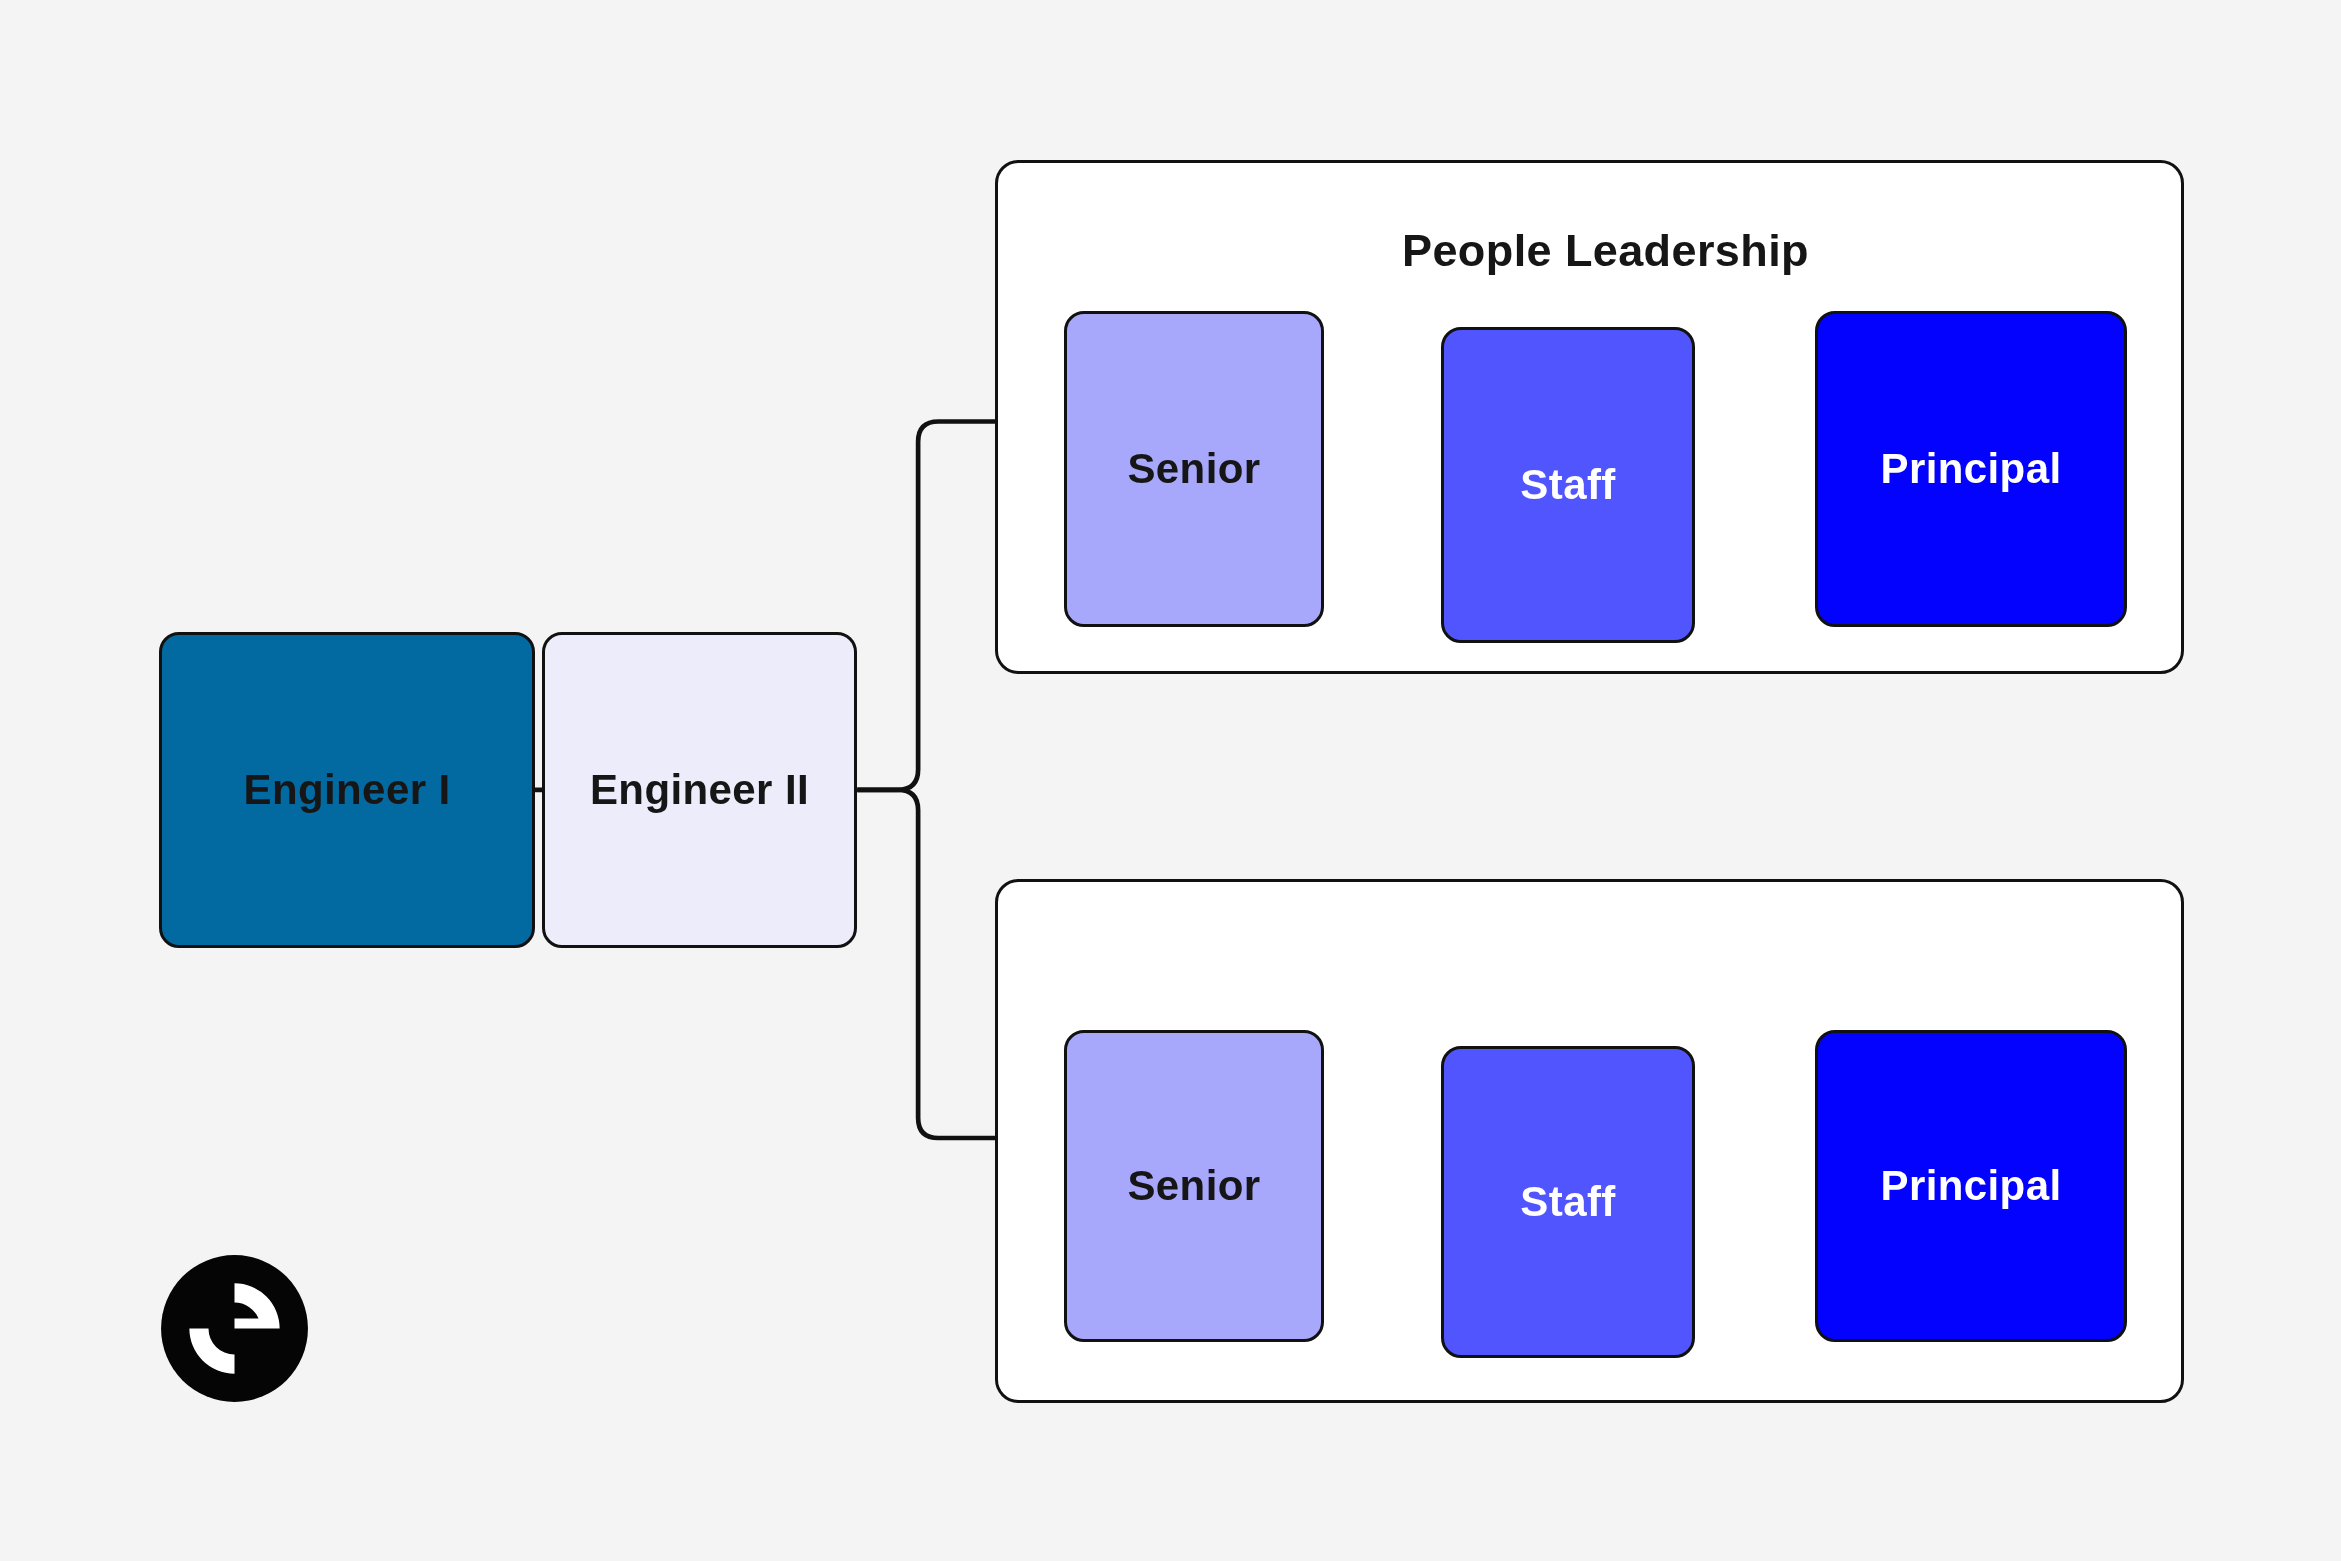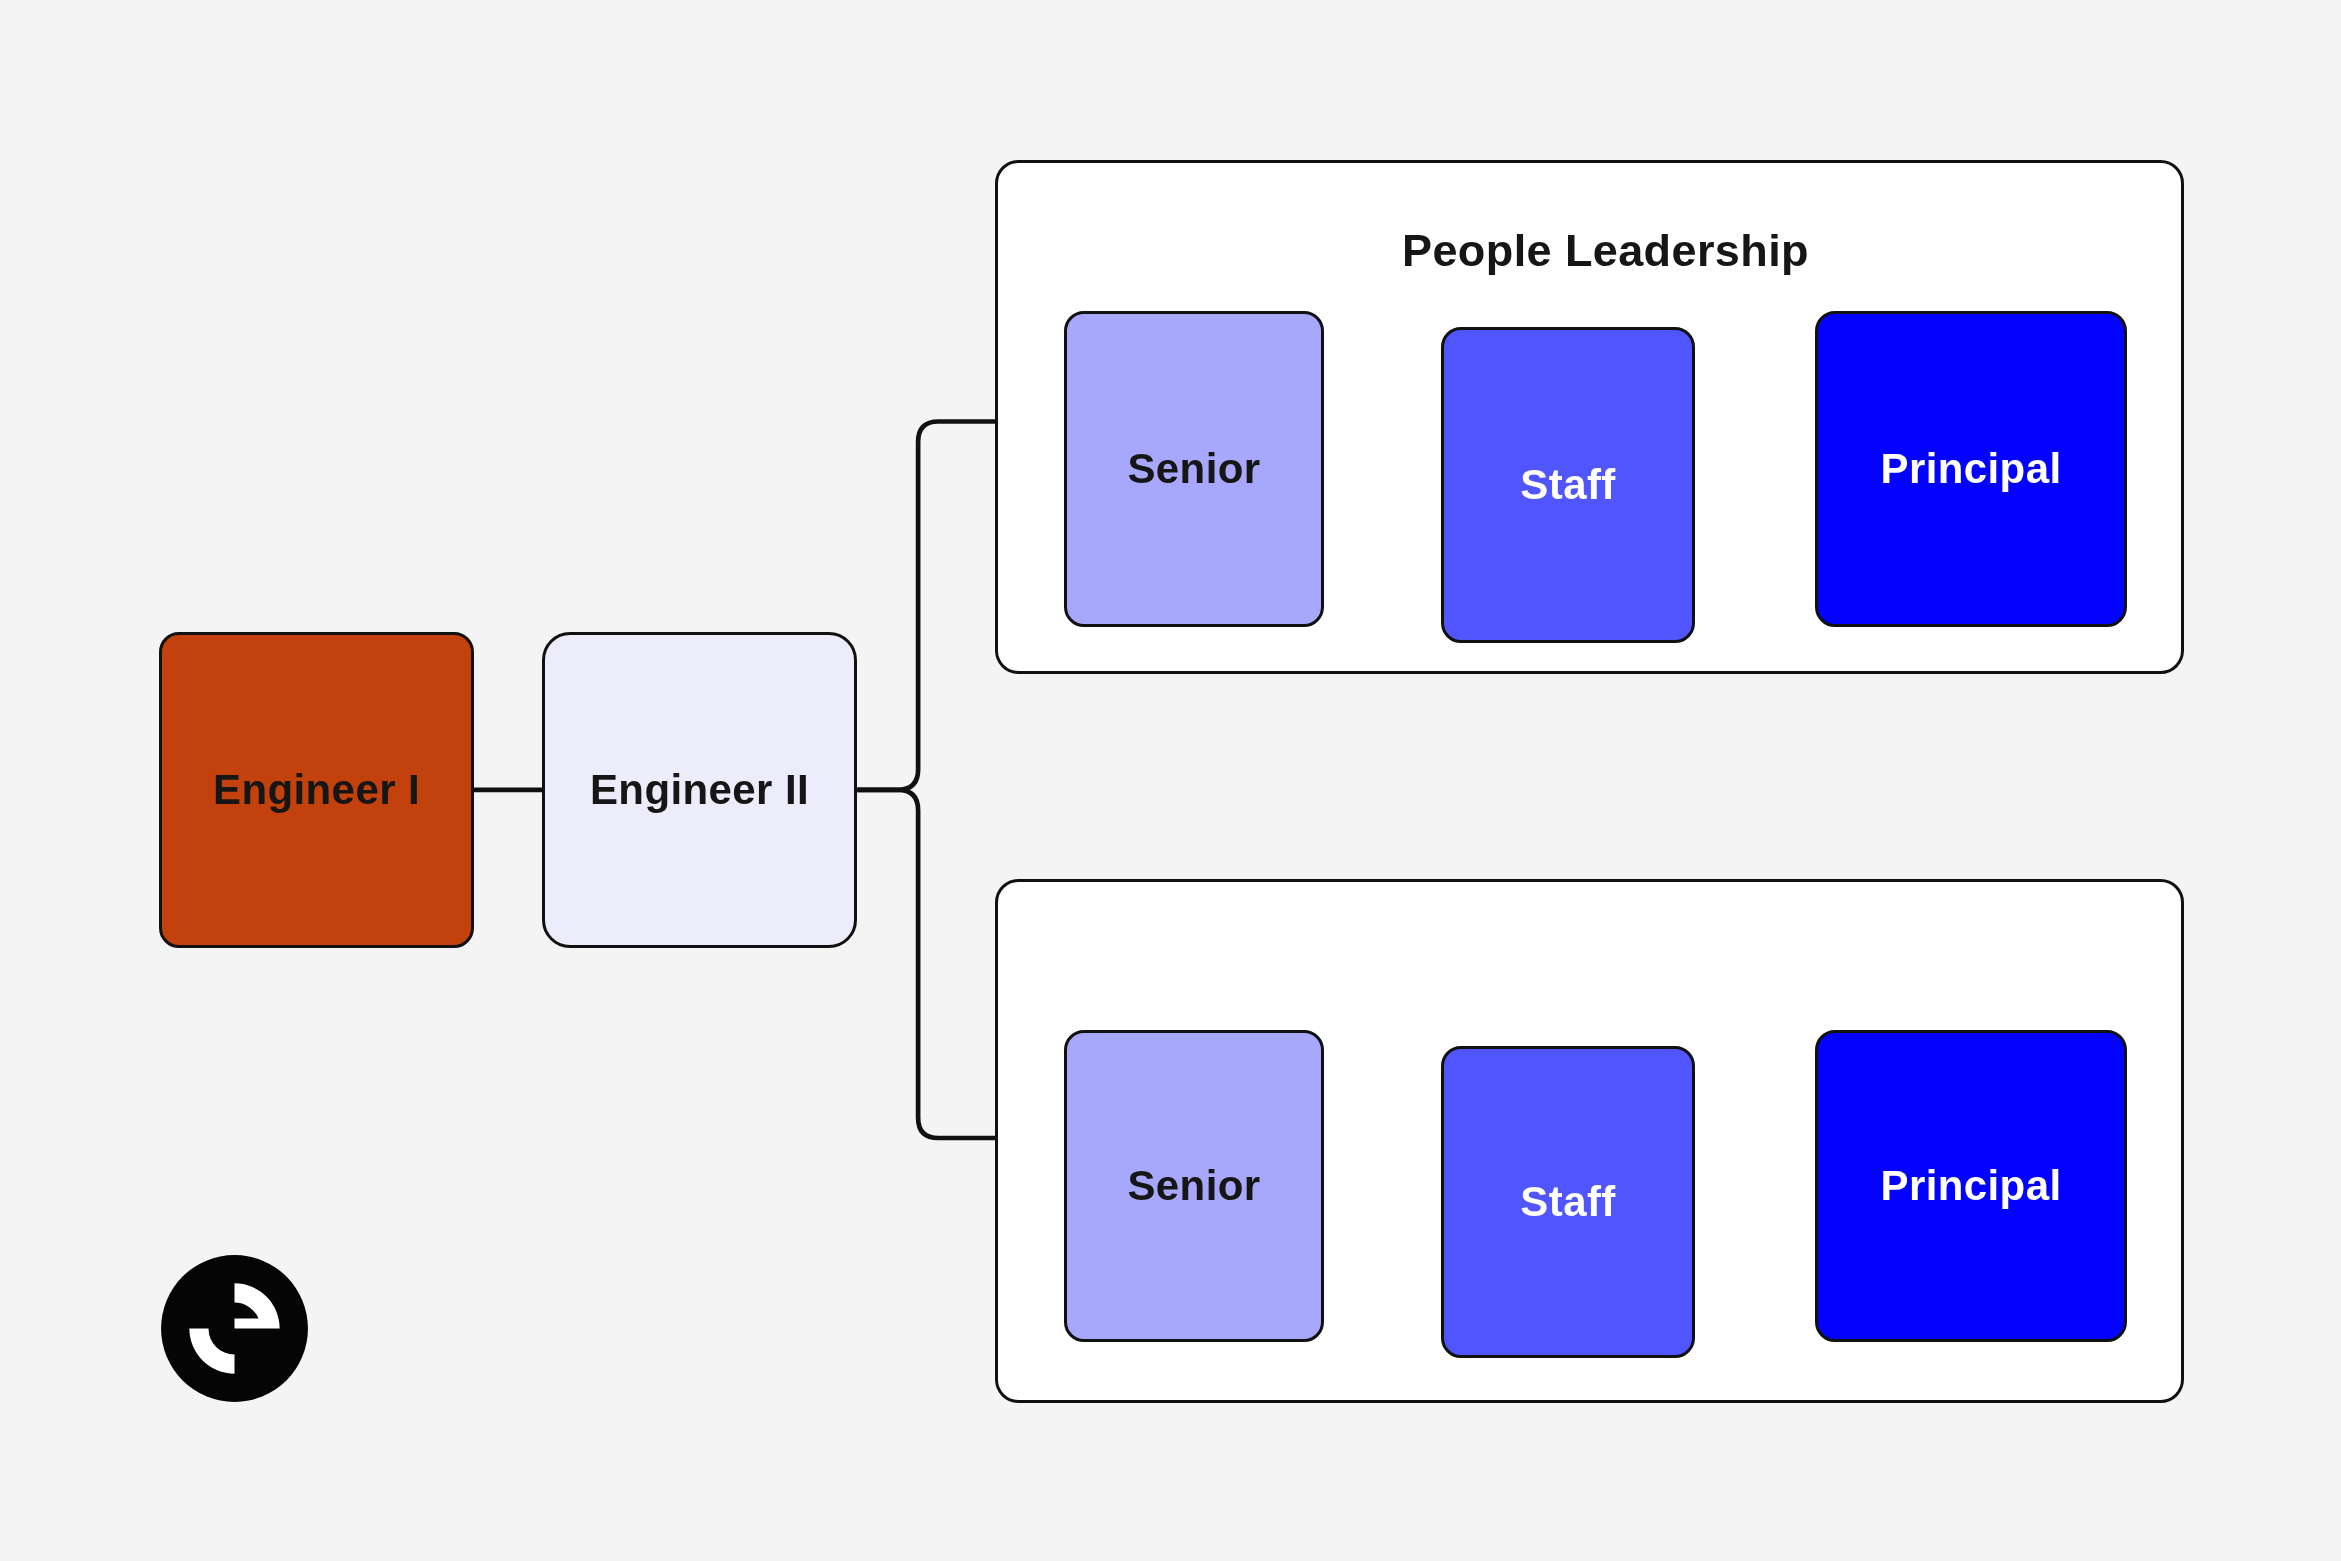--- a/index.html
+++ b/index.html
@@ -30,27 +30,26 @@
     border-radius: 20px;
     display: flex;
     align-items: center;
     justify-content: center;
     font-size: 42px;
     font-weight: 600;
     letter-spacing: 0.4px;
     text-align: center;
   }
   .node-engineer1 {
-    left: 159px; top: 632px; width: 315px; height: 316px;
-    background: #c2410c;
+    left: 159px; top: 632px; width: 376px; height: 316px;
+    background: #0369a1;
   }
   .node-engineer2 {
     left: 542px; top: 632px; width: 315px; height: 316px;
     background: #ECECFA;
-    border-radius: 28px;
   }
   .group {
     position: absolute;
     box-sizing: border-box;
     border: 3.9px solid #111111;
     border-radius: 23.4px;
     background: #FFFFFF;
   }
   .group-upper { left: 995px; top: 160px; width: 1189px; height: 514px; }
   .group-lower { left: 995px; top: 879px; width: 1189px; height: 524px; }

